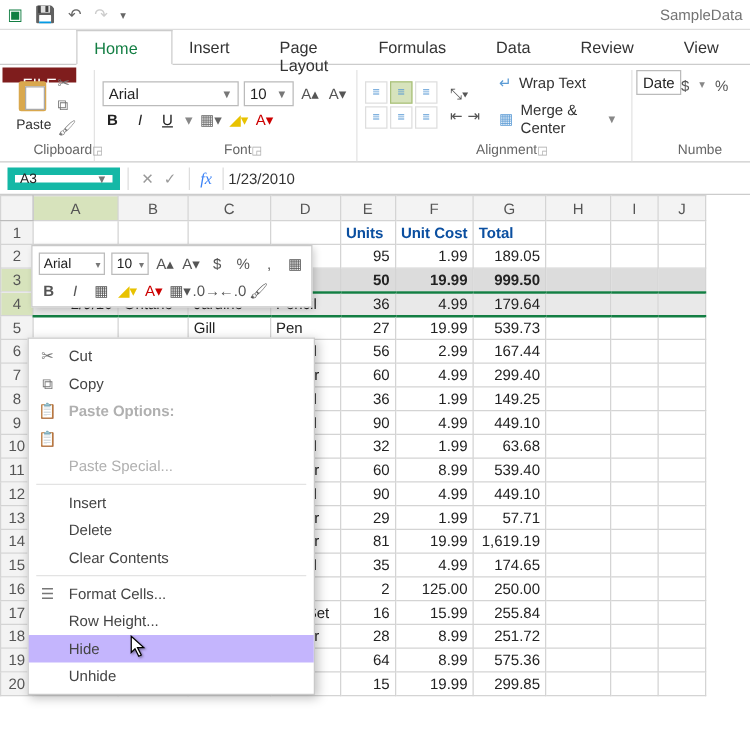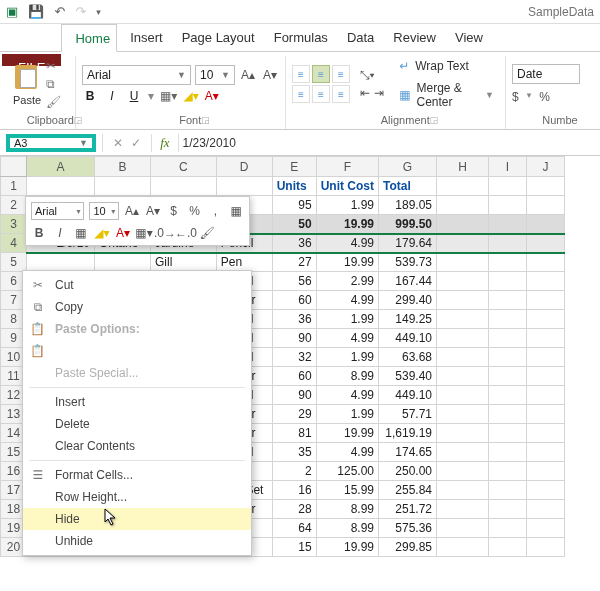--- a/index.html
+++ b/index.html
@@ -3,21 +3,21 @@
 <meta charset="utf-8">
 <style>
   * { box-sizing: border-box; font-family: "Segoe UI", Arial, sans-serif; }
   body { margin: 0; width: 600px; height: 591px; background: #fff; overflow: hidden; font-size: 12px; color: #222; position: relative; }
   .titlebar { height: 24px; display: flex; align-items: center; padding: 0 6px; border-bottom: 1px solid #ddd; }
   .titlebar .qat { display: flex; align-items: center; gap: 10px; }
   .titlebar .qat span { color: #666; font-size: 13px; }
   .titlebar .spacer { flex: 1; }
   .titlebar .doc { color: #737373; font-size: 12px; }
   .ribbon-tabs { height: 28px; display: flex; align-items: stretch; border-bottom: 1px solid #ccc; padding-left: 2px; gap: 0; }
-  .tab { padding: 6px 6px 4px 13px; color: #333; font-size: 13px; cursor: default; }
+  .tab { padding: 6px 27px 4px 13px; color: #333; font-size: 13px; cursor: default; }
   .tab.file { background: #7f1d1d; color: #fff; padding: 6px 16px; margin-top: 30px; }
   .tab.active { color: #137e43; border: 1px solid #ccc; border-bottom: 1px solid #fff; background: #fff; margin-bottom: -1px; }
   .ribbon { height: 78px; border-bottom: 1px solid #ccc; display: flex; padding: 4px 6px 0 6px; }
   .group { border-right: 1px solid #e3e3e3; display: flex; flex-direction: column; padding: 0 6px; }
   .group-body { flex: 1; display: flex; align-items: center; gap: 4px; }
   .group-label { text-align: center; font-size: 11px; color: #666; padding: 2px 0 3px 0; display: flex; align-items: center; justify-content: center; gap: 0; margin-left: 28px; }
   .group-label .dlg { color: #aaa; font-size: 9px; }
   .btn-small { width: 18px; height: 18px; display: inline-flex; align-items: center; justify-content: center; color: #555; border: 1px solid transparent; }
   .paste-col { display: flex; flex-direction: column; align-items: center; gap: 2px; }
   .paste-icon { width: 30px; height: 30px; position: relative; }
@@ -33,24 +33,24 @@
   .font-row2 .i { font-style:italic; width:16px; text-align:center;}
   .font-row2 .u { text-decoration:underline; width:16px; text-align:center;}
   .align-grid { display:grid; grid-template-columns: repeat(3, 18px); grid-template-rows: repeat(2,18px); gap:2px; }
   .align-grid .cell { border:1px solid #dedede; display:flex; align-items:center; justify-content:center; color:#5b9bd5; font-size:10px;}
   .align-grid .cell.sel { background:#d7e3bc; border-color:#aac17b;}
   .wrap-merge { display:flex; flex-direction:column; gap:4px; font-size:12px; color:#333; }
   .wrap-merge div { display:flex; align-items:center; gap:6px; border: 1px solid transparent; padding:1px 4px;}
   .num-top { height:20px; border:1px solid #bbb; font-size:12px; padding:0 4px; background:#fff; display:flex; align-items:center; justify-content:space-between; }
   .num-row2 { display:flex; gap:8px; margin-top:6px; color:#555;}
   .fx-bar { height:26px; display:flex; align-items:center; border-bottom:1px solid #ccc; }
-  .name-box { width:90px; height:18px; border:4px solid #14b8a6; margin:0 6px; display:flex; align-items:center; justify-content:space-between; padding:0 4px; font-size:11px;}
+  .name-box { width:90px; height:18px; border:6px solid #14b8a6; margin:0 6px; display:flex; align-items:center; justify-content:space-between; padding:0 4px; font-size:11px;}
   .name-box .caret{ font-size:9px; color:#777;}
   .fx-btns { display:flex; gap:8px; color:#999; padding:0 10px; border-left:1px solid #ddd; border-right:1px solid #ddd; height:18px; align-items:center; font-size:12px;}
-  .fx-label { font-style:italic; font-family: "Cambria Math", serif; color:#4d7c0f; padding:0 8px; font-size:13px; border-right:1px solid #ddd; height:18px; display:flex; align-items:center;}
+  .fx-label { font-style:italic; font-family: "Cambria Math", serif; color:#3b82f6; padding:0 8px; font-size:13px; border-right:1px solid #ddd; height:18px; display:flex; align-items:center;}
   .fx-val { padding-left:4px; font-size:12px; color:#333; }
 
   .grid-wrap { position:relative; }
   table.sheet { border-collapse: collapse; table-layout: fixed; }
   table.sheet th, table.sheet td { border:1px solid #d4d4d4; font-size:12px; height:19px; padding:0 4px; white-space:nowrap; overflow:hidden; }
   table.sheet th { background:#f3f3f3; color:#555; font-weight:normal; text-align:center; }
   table.sheet th.corner { background:#f3f3f3; border-right:1px solid #bbb; border-bottom:1px solid #bbb; width:26px;}
   table.sheet th.rowh { background:#f3f3f3; text-align:center; width:26px; }
   .colh { height:20px; }
   .hdr-blue { color:#0b4fa0; font-weight:bold; text-align:left;}
@@ -70,21 +70,21 @@
   .mt-btn { width:16px; height:16px; display:flex; align-items:center; justify-content:center; color:#555; text-align:center;}
   .mt-btn.b{font-weight:bold;}
   .mt-btn.i{font-style:italic;}
 
   
   .context-menu { position:absolute; left:22px; top:270px; width:230px; background:#fff; border:1px solid #c9c9c9; box-shadow:2px 2px 8px rgba(0,0,0,0.25); padding:3px 0; }
   .context-menu .sep { height:1px; background:#e3e3e3; margin:3px 6px; }
   .context-menu .item { height:22px; display:flex; align-items:center; padding:0 8px 0 32px; position:relative; font-size:12px; color:#444; }
   .context-menu .item.disabled { color:#b0b0b0; }
   .context-menu .item .icon { position:absolute; left:7px; width:16px; text-align:center; color:#777; font-size:12px; }
-  .context-menu .item.hover { background:#fef9c3; }
+  .context-menu .item.hover { background:#c4b5fd; }
   .context-menu .header { height:22px; display:flex; align-items:center; padding-left:32px; font-weight:bold; color:#b0b0b0; position:relative;}
   .context-menu .header .icon{ position:absolute; left:7px; width:16px; text-align:center; color:#bbb;}
   .cursor { position:absolute; left:104px; top:508px; width:14px; height:18px; pointer-events:none; }
   .cursor svg { filter: drop-shadow(1px 1px 1px rgba(0,0,0,0.4)); }
 
   
   .cA{width:68px;} .cB{width:56px;} .cC{width:60px;} .cD{width:56px;}
   .cE{width:44px;} .cF{width:58px;} .cG{width:58px;} .cH{width:52px;}
   .cI{width:38px;} .cJ{width:38px;}
 </style>
@@ -193,21 +193,21 @@
           </div>
       </div>
     </div>
     <div class="group-label">
         <span>Alignment</span>
         <span class="dlg">◲</span>
       </div>
   </div>
 
   <div class="group" style="width:80px; border-right:none;">
-    <div class="group-body" style="flex-direction:column; align-items:stretch; justify-content:center; gap:0;text-align:right;">
+    <div class="group-body" style="flex-direction:row; align-items:stretch; justify-content:center; gap:0;text-align:right;">
       <div class="num-top">
         <span>Date</span>
       </div>
       <div class="num-row2">
         <span>$</span>
           <span style="font-size:9px;color:#888;">▾</span>
         <span>%</span>
       </div>
     </div>
     <div class="group-label">

